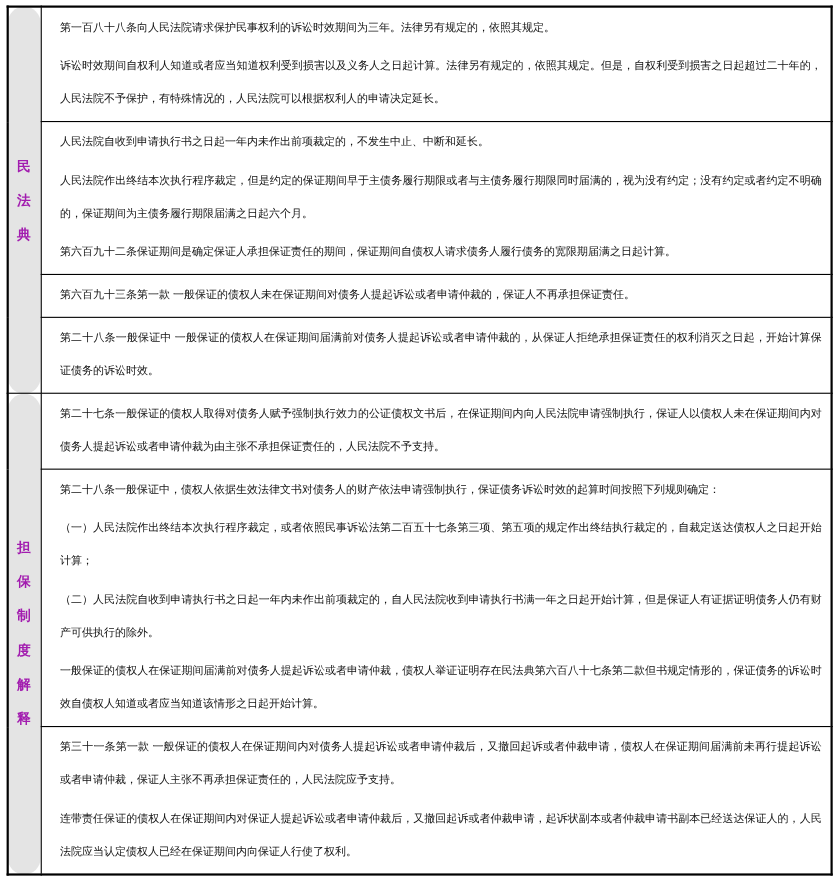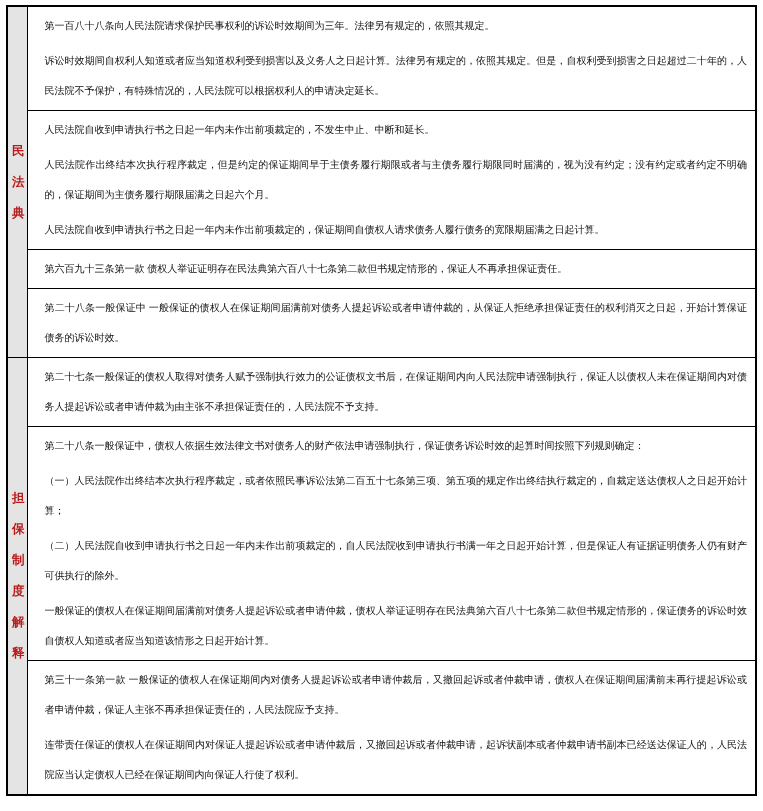--- a/index.html
+++ b/index.html
@@ -23,30 +23,31 @@
     table-layout: fixed;
     border: 2px solid #000000;
   }
   table.legal-table th,
   table.legal-table td {
     border: 1px solid #000000;
     vertical-align: middle;
     box-sizing: border-box;
   }
   th.row-header {
-    width: 20px;
+    width: 30px;
     background: #e4e4e4;
     font-weight: bold;
     font-size: 12.5px;
     letter-spacing: 1px;
     line-height: 31px;
     text-align: center;
     padding: 0 4px;
-    color: #b91c1c;
+    color: #a21caf;
     word-break: break-all;
+    border-radius: 17px;
   }
   td.article-cell {
     padding: 4px 8px 4px 17px;
     background: #ffffff;
   }
   td.article-cell p {
     margin: 0;
     font-size: 10px;
     line-height: 30px;
     text-align: justify;
@@ -69,26 +70,26 @@
         <th class="row-header" rowspan="4">民法典</th>
         <td class="article-cell">
           <p>第一百八十八条向人民法院请求保护民事权利的诉讼时效期间为三年。法律另有规定的，依照其规定。</p>
           <p>诉讼时效期间自权利人知道或者应当知道权利受到损害以及义务人之日起计算。法律另有规定的，依照其规定。但是，自权利受到损害之日起超过二十年的，人民法院不予保护，有特殊情况的，人民法院可以根据权利人的申请决定延长。</p>
         </td>
       </tr>
       <tr>
         <td class="article-cell">
           <p>人民法院自收到申请执行书之日起一年内未作出前项裁定的，不发生中止、中断和延长。</p>
           <p>人民法院作出终结本次执行程序裁定，但是约定的保证期间早于主债务履行期限或者与主债务履行期限同时届满的，视为没有约定；没有约定或者约定不明确的，保证期间为主债务履行期限届满之日起六个月。</p>
-          <p>人民法院自收到申请执行书之日起一年内未作出前项裁定的，保证期间自债权人请求债务人履行债务的宽限期届满之日起计算。</p>
+          <p>第六百九十二条保证期间是确定保证人承担保证责任的期间，保证期间自债权人请求债务人履行债务的宽限期届满之日起计算。</p>
         </td>
       </tr>
       <tr>
         <td class="article-cell">
-          <p>第六百九十三条第一款 债权人举证证明存在民法典第六百八十七条第二款但书规定情形的，保证人不再承担保证责任。</p>
+          <p>第六百九十三条第一款 一般保证的债权人未在保证期间对债务人提起诉讼或者申请仲裁的，保证人不再承担保证责任。</p>
         </td>
       </tr>
       <tr>
         <td class="article-cell">
           <p>第二十八条一般保证中 一般保证的债权人在保证期间届满前对债务人提起诉讼或者申请仲裁的，从保证人拒绝承担保证责任的权利消灭之日起，开始计算保证债务的诉讼时效。</p>
         </td>
       </tr>
 
       <tr>
         <th class="row-header" rowspan="3">担保制度解释</th>

